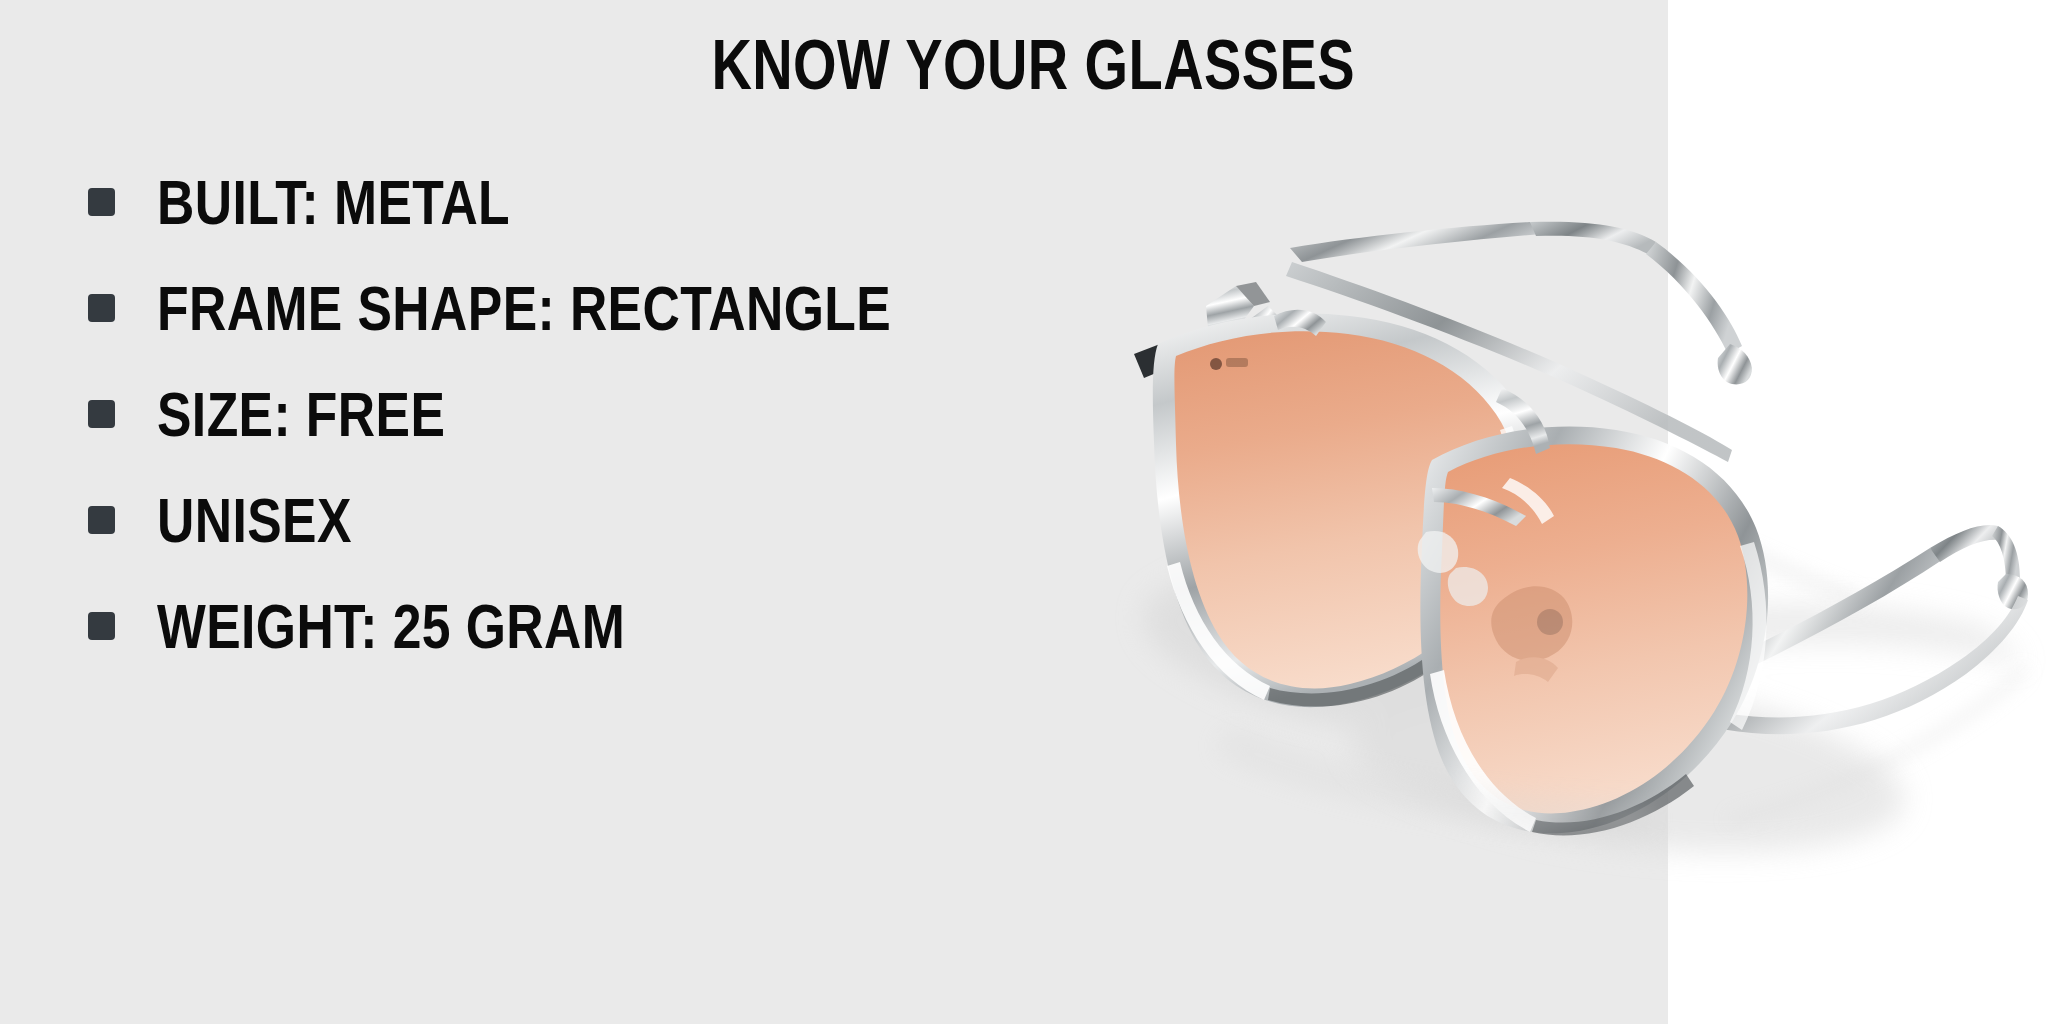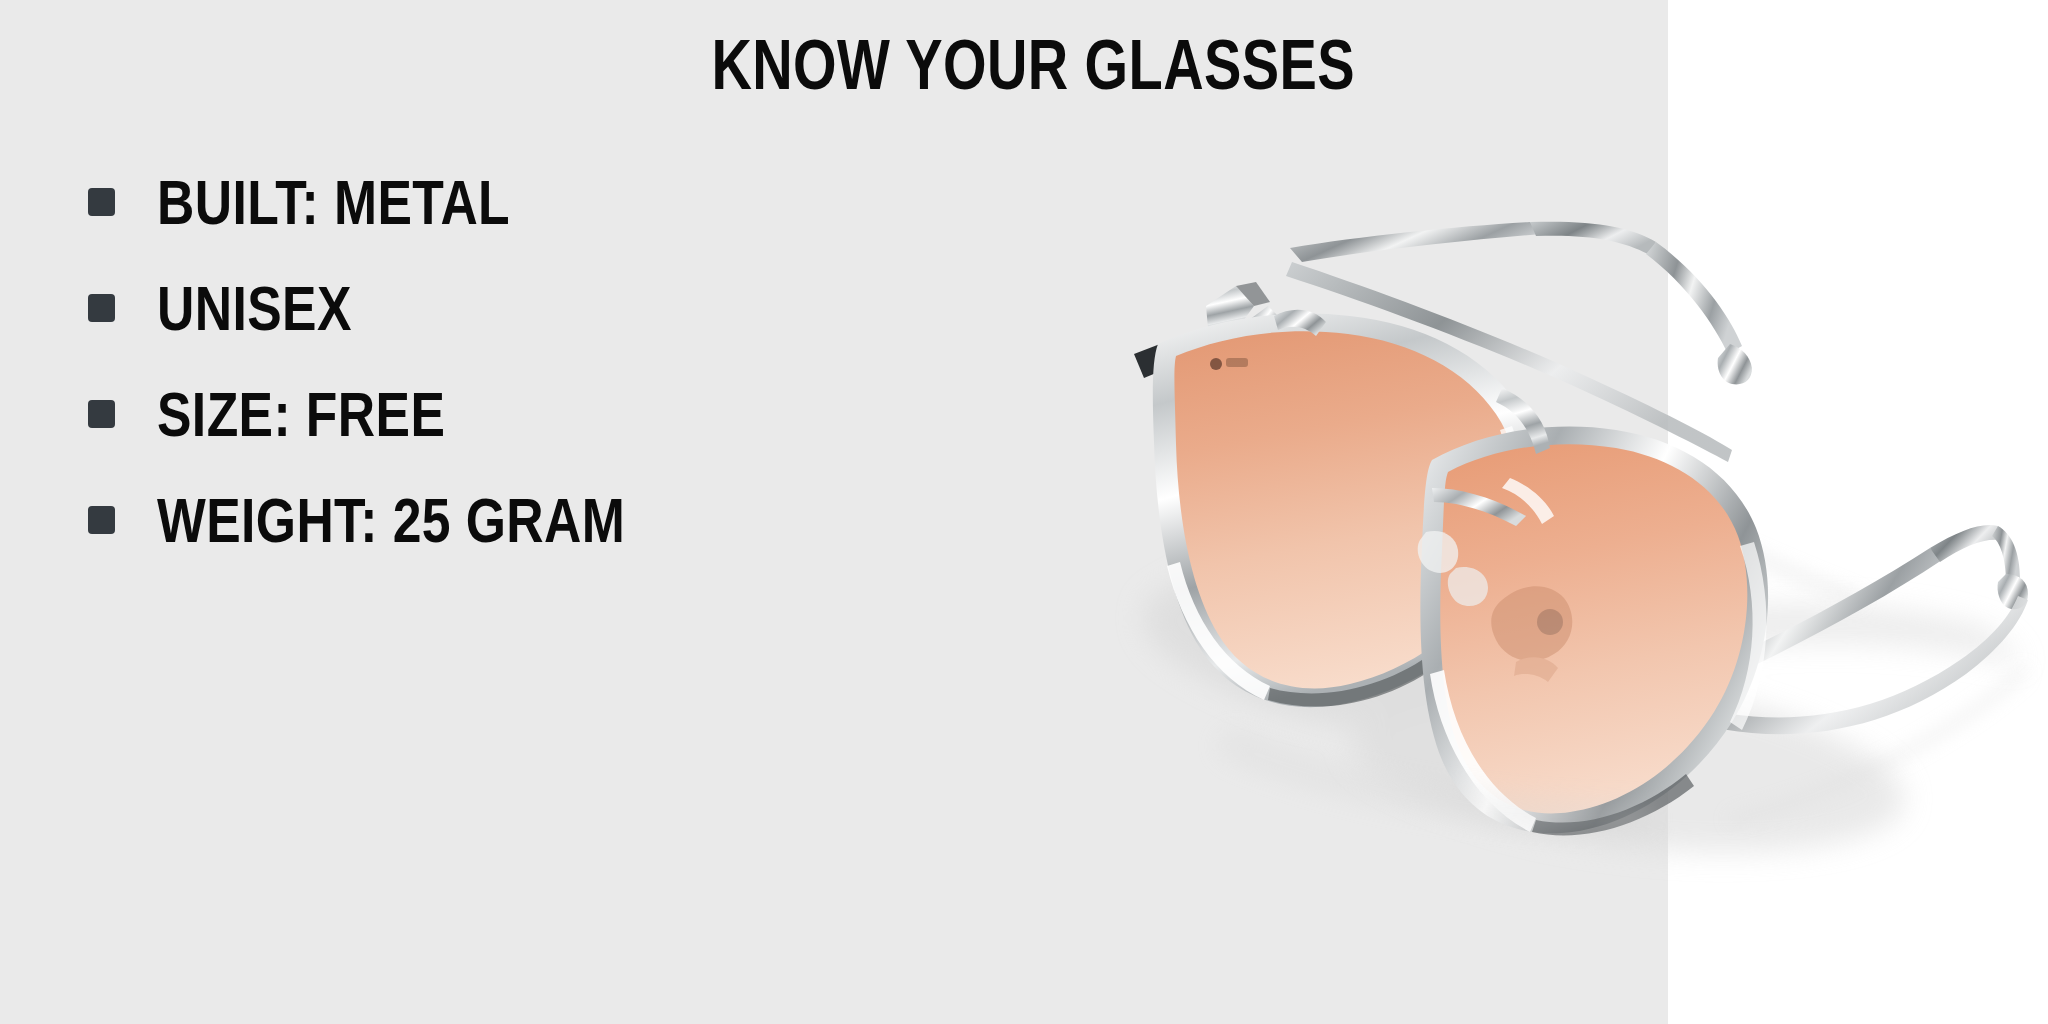--- a/index.html
+++ b/index.html
@@ -104,30 +104,34 @@
 
   <div id="title">KNOW YOUR GLASSES</div>
 
   <ul id="spec-list">
 
     <li class="spec-item">
       <span class="spec-bullet"></span>
       <span class="spec-label">BUILT: METAL</span>
     </li>
 
-
+    <li class="spec-item">
+      <span class="spec-bullet"></span>
+      <span class="spec-label">FRAME SHAPE: RECTANGLE</span>
+    </li>
+
+
+    <li class="spec-item">
+      <span class="spec-bullet"></span>
+      <span class="spec-label">SIZE: FREE</span>
+    </li>
 
     <li class="spec-item">
       <span class="spec-bullet"></span>
       <span class="spec-label">UNISEX</span>
-    </li>
-
-    <li class="spec-item">
-      <span class="spec-bullet"></span>
-      <span class="spec-label">SIZE: FREE</span>
     </li>
 
 
     <li class="spec-item">
       <span class="spec-bullet"></span>
       <span class="spec-label">WEIGHT: 25 GRAM</span>
     </li>
 
 
   </ul>

